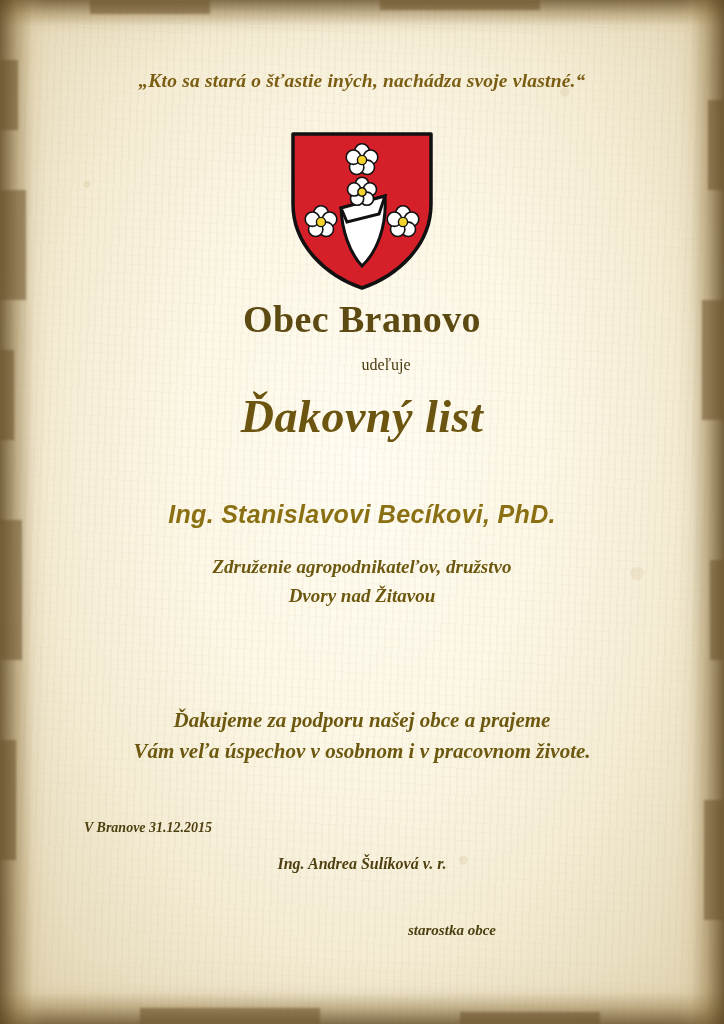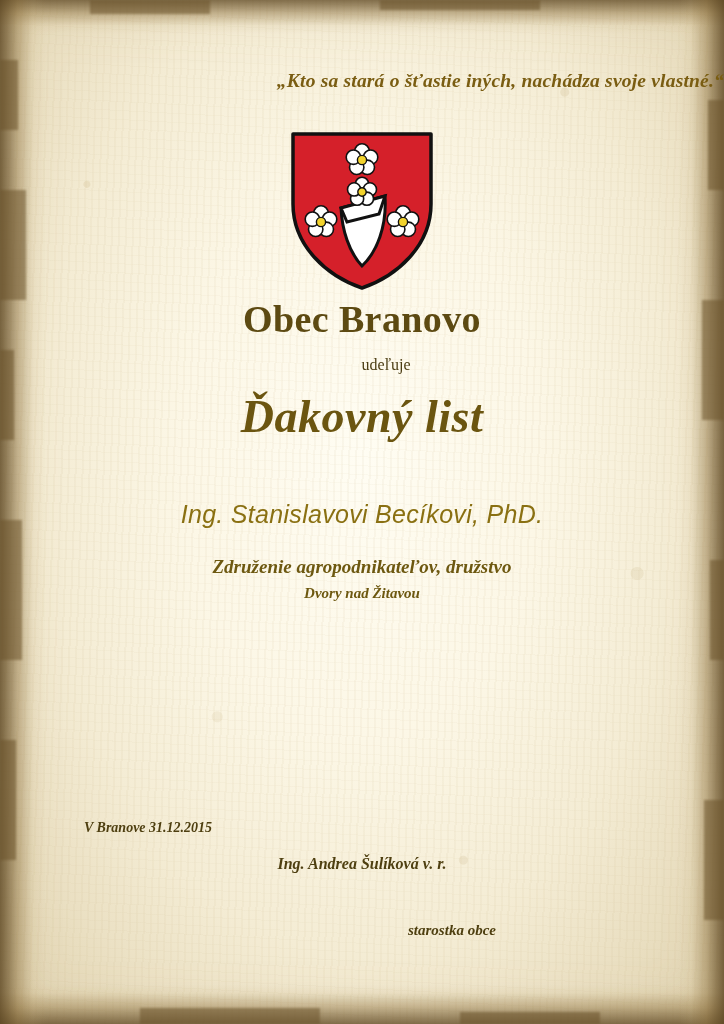--- a/index.html
+++ b/index.html
@@ -91,21 +91,20 @@
   .quote {
     position: absolute;
     top: 70px;
     left: 0; right: 0;
     font-family: "Liberation Serif", serif;
     font-style: italic;
     font-weight: bold;
     font-size: 19.5px;
     color: #7a5d12;
     letter-spacing: .2px;
-    text-align: right;
   }
 
   
   .crest-wrap {
     position: absolute;
     top: 130px;
     left: 50%;
     transform: translateX(-50%);
     width: 150px;
     height: 160px;
@@ -139,21 +138,21 @@
     font-size: 46px;
     color: #6b5510;
     letter-spacing: .5px;
   }
   .recipient {
     position: absolute;
     top: 500px;
     left: 0; right: 0;
     font-family: "Liberation Sans", sans-serif;
     font-style: italic;
-    font-weight: normal;
+    font-weight: bold;
     font-size: 25px;
     color: #8a7012;
     letter-spacing: .3px;
   }
   .org1 {
     position: absolute;
     top: 550px;
     left: 0; right: 0;
     font-family: "Liberation Serif", serif;
     font-style: italic;
@@ -162,21 +161,21 @@
     color: #6d5810;
     margin-top: 6px;
   }
   .org2 {
     position: absolute;
     top: 585px;
     left: 0; right: 0;
     font-family: "Liberation Serif", serif;
     font-style: italic;
     font-weight: bold;
-    font-size: 15px;
+    font-size: 19px;
     color: #6d5810;
     text-align: center;
   }
   .reason {
     position: absolute;
     top: 628px;
     left: 0; right: 0;
     font-family: "Liberation Serif", serif;
     font-size: 18px;
     color: #4a3c10;
@@ -303,19 +302,23 @@
       </svg>
     </div>
 
     <div class="title-obec">Obec Branovo</div>
     <div class="udeluje">udeľuje</div>
     <div class="main-title">Ďakovný list</div>
     <div class="recipient">Ing. Stanislavovi Becíkovi, PhD.</div>
     <div class="org1">Združenie agropodnikateľov, družstvo</div>
     <div class="org2">Dvory nad Žitavou</div>
 
+    <div class="thanks">
+      <div>Ďakujeme za podporu našej obce a prajeme</div>
+      <div>Vám veľa úspechov v osobnom i v pracovnom živote.</div>
+    </div>
 
     <div class="place-date">V Branove 31.12.2015</div>
     <div class="signer">Ing. Andrea Šulíková v. r.</div>
     <div class="signer-role">starostka obce</div>
 
   </div>
 </div>
 
 </body></html>

